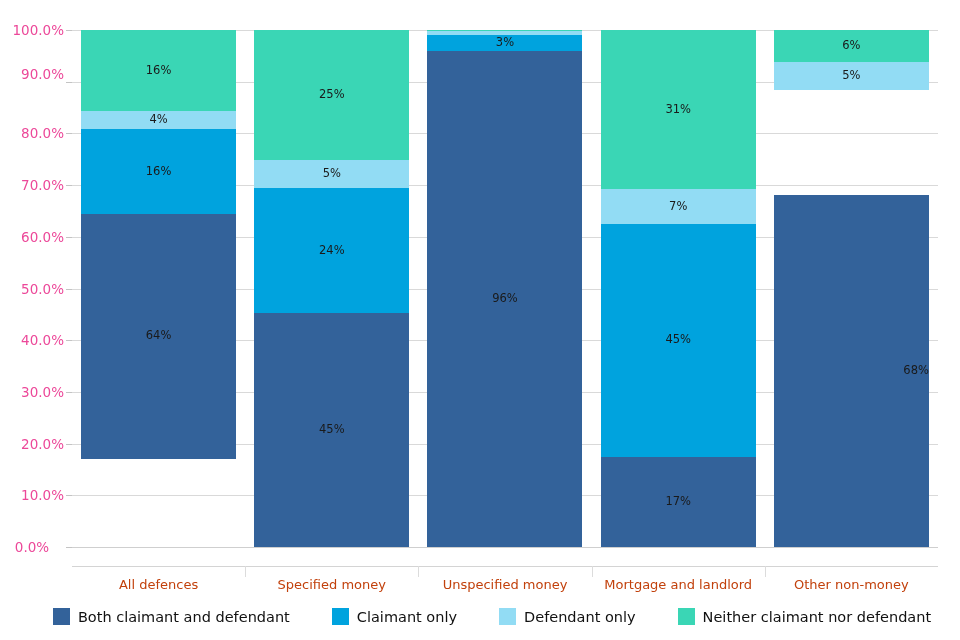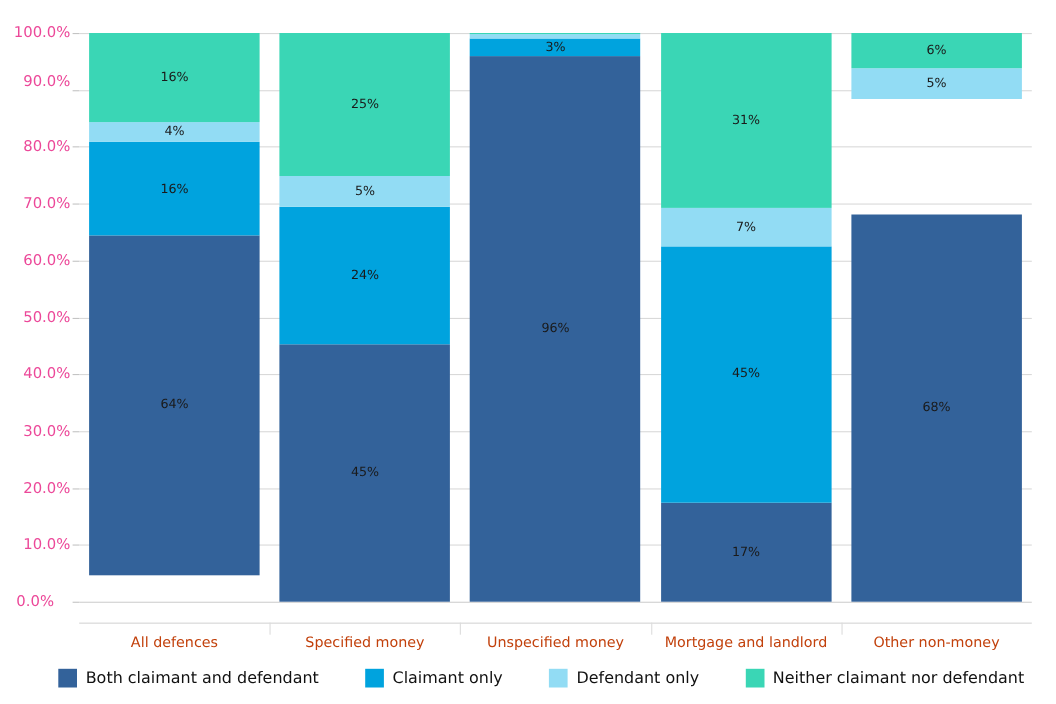--- a/index.html
+++ b/index.html
@@ -194,21 +194,21 @@
       <div class="ytick-mark" style="top: 133.4px;"></div>
       <div class="ytick" style="top: 74px;">90.0%</div>
       <div class="ytick-mark" style="top: 81.7px;"></div>
       <div class="ytick" style="top: 30px;">100.0%</div>
       <div class="ytick-mark" style="top: 30px;"></div>
     </div>
 
   <div class="bars" id="bars">
       <div class="bar-group" style="left: 9.093px; width: 155.014px;">
         <div class="bar-stack">
-          <div class="seg" title="Both claimant and defendant" style="top: 183.535px; height: 309px; background: rgb(51, 98, 154);">
+          <div class="seg" title="Both claimant and defendant" style="top: 183.535px; height: 245px; background: rgb(51, 98, 154);">
             <span class="seg-label">64%</span>
           </div>
           <div class="seg" title="Claimant only" style="top: 99.264px; height: 84.271px; background: rgb(0, 163, 222);">
             <span class="seg-label">16%</span>
           </div>
           <div class="seg" title="Defendant only" style="top: 81.169px; height: 18.095px; background: rgb(146, 220, 244);">
             <span class="seg-label">4%</span>
           </div>
           <div class="seg" title="Neither claimant nor defendant" style="top: 0px; height: 81.169px; background: rgb(58, 214, 181);">
             <span class="seg-label">16%</span>
@@ -254,21 +254,21 @@
           <div class="seg" title="Defendant only" style="top: 158.719px; height: 35.156px; background: rgb(146, 220, 244);">
             <span class="seg-label">7%</span>
           </div>
           <div class="seg" title="Neither claimant nor defendant" style="top: 0px; height: 158.719px; background: rgb(58, 214, 181);">
             <span class="seg-label">31%</span>
           </div>
         </div>
       </div>
       <div class="bar-group" style="left: 701.893px; width: 155.014px;">
         <div class="bar-stack">
-          <div class="seg" title="Both claimant and defendant" style="top: 164.923px; height: 352.077px; background: rgb(51, 98, 154);">
+          <div class="seg" title="Both claimant and defendant" style="top: 164.923px; height: 352.077px; background: rgb(51, 98, 154); justify-content: flex-end;">
             <span class="seg-label">68%</span>
           </div>
           <div class="seg" title="Defendant only" style="top: 32.054px; height: 27.918px; background: rgb(146, 220, 244);">
             <span class="seg-label">5%</span>
           </div>
           <div class="seg" title="Neither claimant nor defendant" style="top: 0px; height: 32.054px; background: rgb(58, 214, 181);">
             <span class="seg-label">6%</span>
           </div>
         </div>
       </div>

